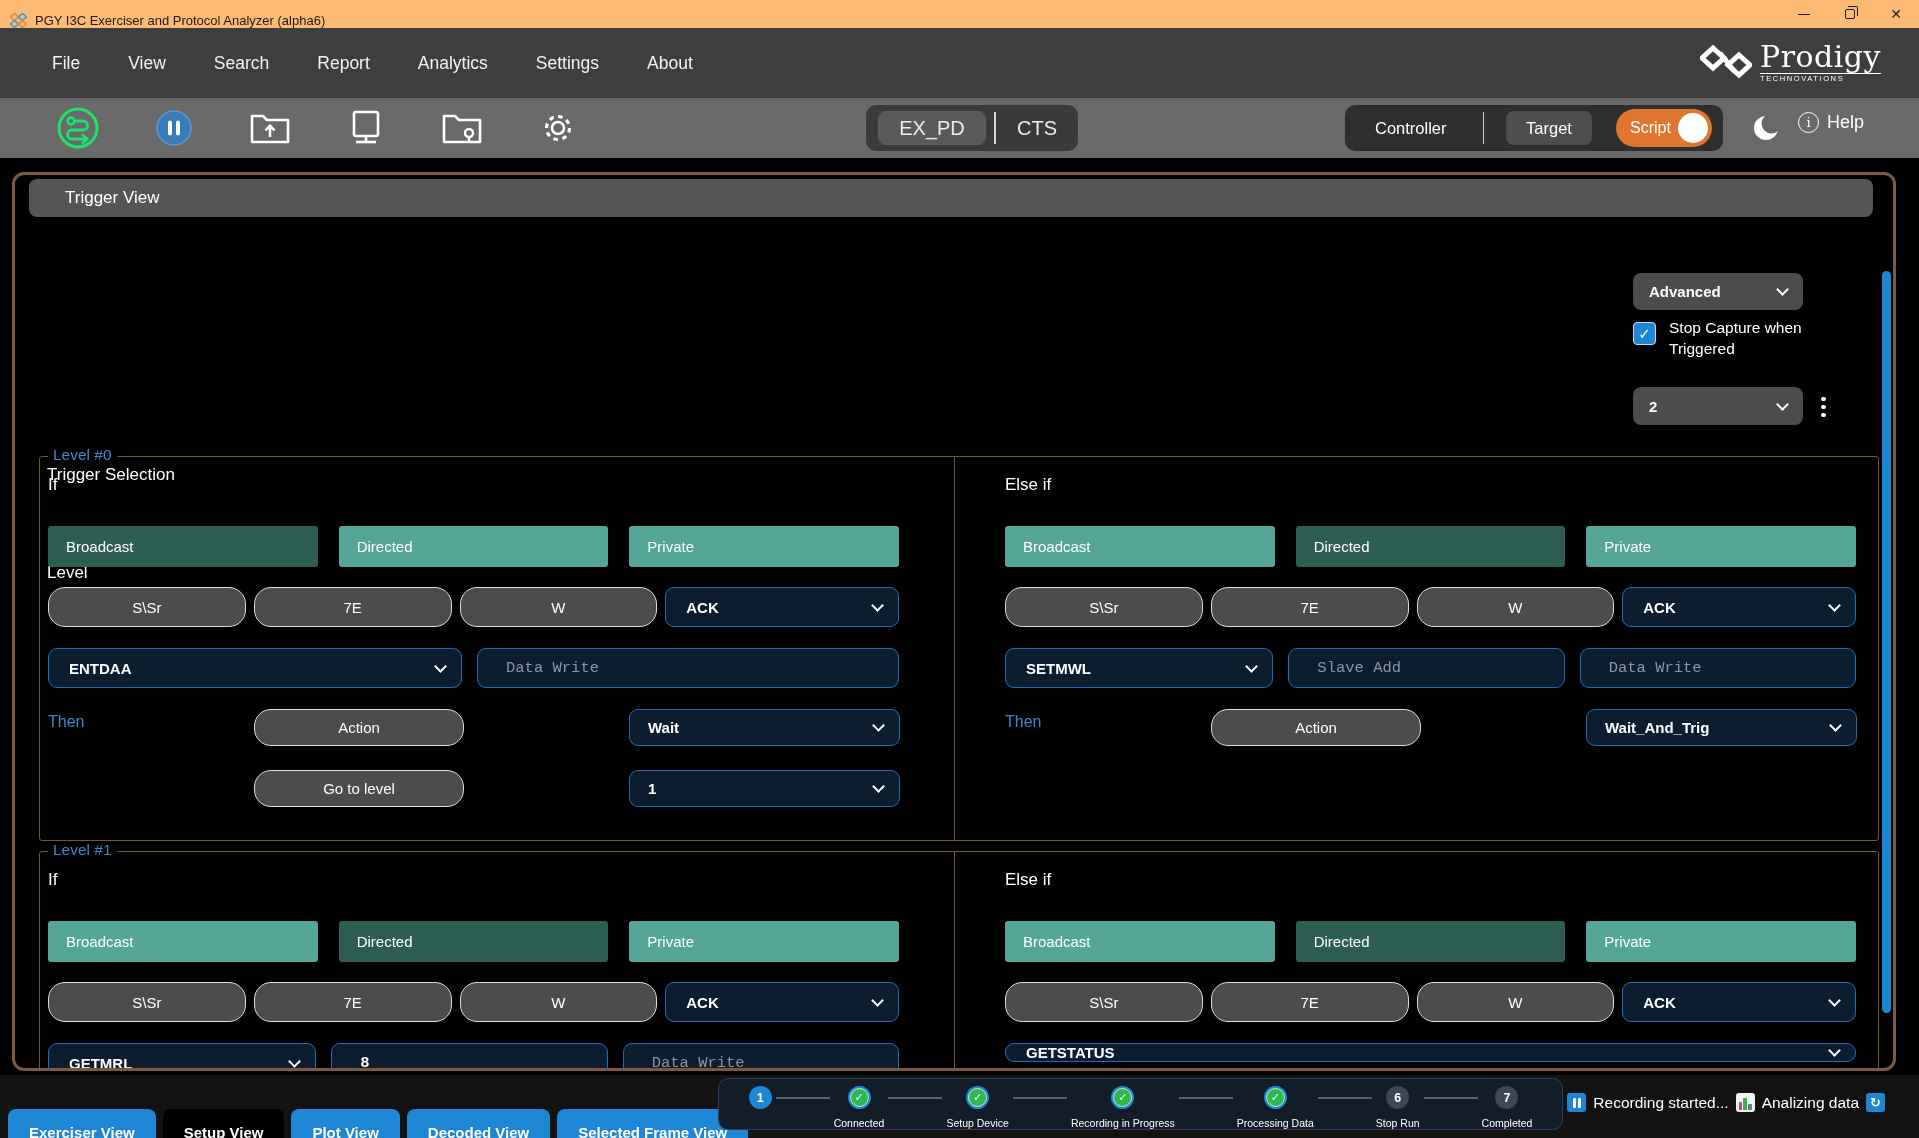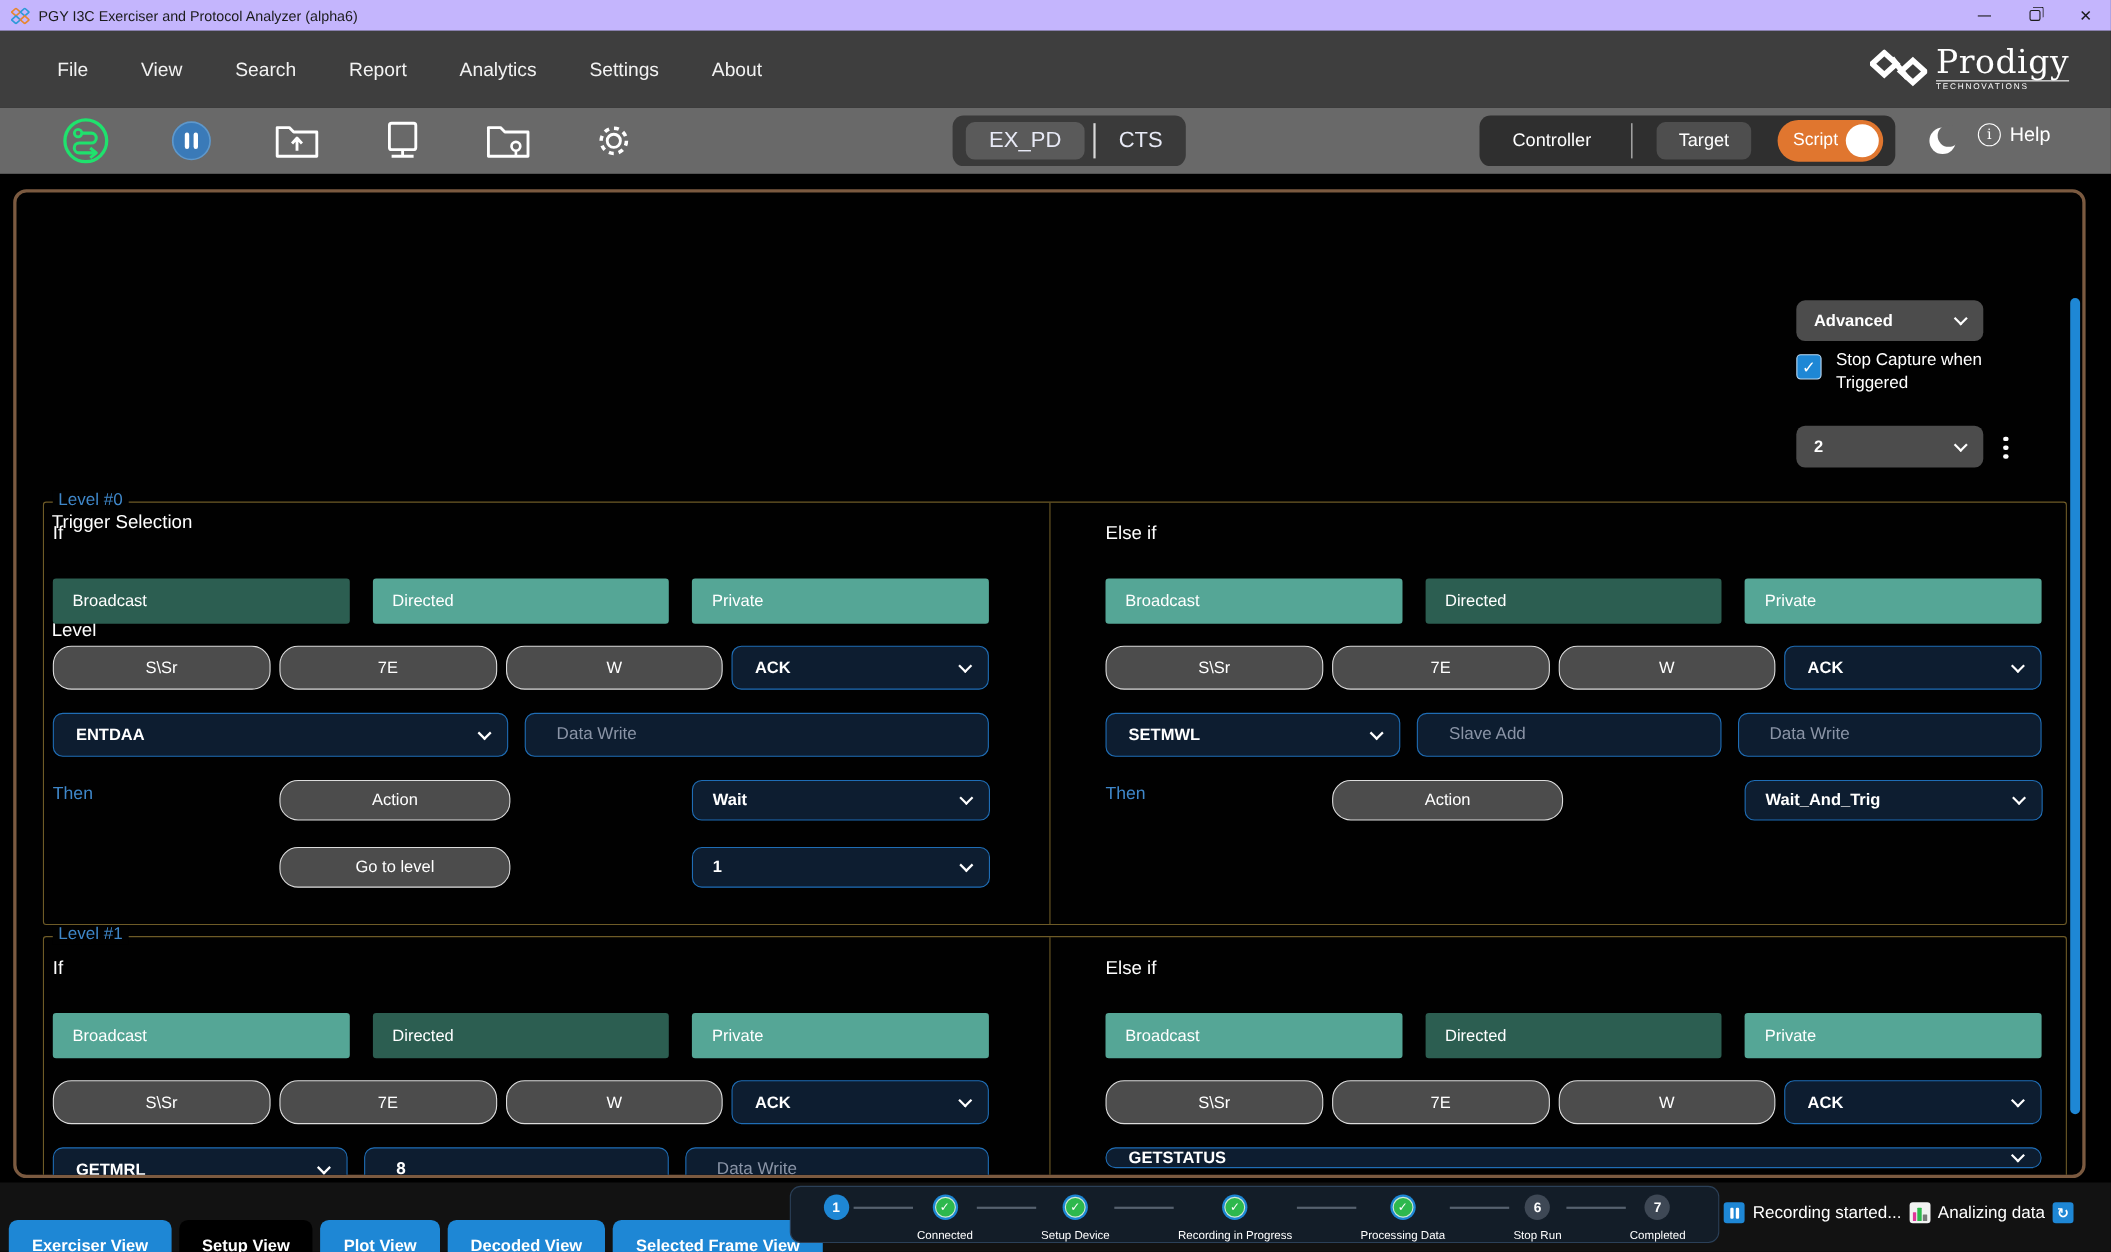--- a/index.html
+++ b/index.html
@@ -1,21 +1,21 @@
 <!DOCTYPE html>
 <html><head>
 <meta charset="utf-8">
 <style>
   * { margin:0; padding:0; box-sizing:border-box; }
   html,body { width:1919px; height:1138px; overflow:hidden; background:#000;
     font-family:"Liberation Sans","DejaVu Sans",sans-serif; }
 
   
-  .titlebar{position:absolute;left:0;top:0;width:1919px;height:28px;background:#c4b5fd;
-    display:flex;align-items:center;color:#1b1b1b;font-size:13px;}
+  .titlebar{position:absolute;left:0;top:0;width:1919px;height:28px;background:#fdba74;
+    display:flex;align-items:flex-end;color:#1b1b1b;font-size:13px;}
   .titlebar .appicon{margin:0 8px 0 10px;display:flex;}
   .wincontrols{position:absolute;right:0;top:0;height:28px;display:flex;align-items:center;}
   .winbtn{width:46px;height:28px;display:flex;align-items:center;justify-content:center;color:#1b1b1b;}
   .minbar{width:12px;height:0;border-top:1.4px solid #1b1b1b;}
   .restore{width:10px;height:10px;border:1.3px solid #1b1b1b;border-radius:2px;position:relative;}
   .restore:before{content:"";position:absolute;left:2px;top:-4px;width:9px;height:9px;border:1.3px solid #1b1b1b;border-left:none;border-bottom:none;border-radius:0 2px 0 0;}
   .closex{font-size:14px;}
 
   
   .menubar{position:absolute;left:0;top:28px;width:1919px;height:70px;background:#3e3e3e;
@@ -77,21 +77,21 @@
   .col.left{left:8px;} .col.right{left:965px;}
   .condlbl{position:absolute;left:0;top:18px;color:#fff;font-size:17px;}
   .rowf{position:absolute;left:0;width:851px;display:flex;gap:21px;}
   .framebtn{flex:1;height:41px;border-radius:3px;display:flex;align-items:center;color:#fff;font-size:15px;padding-left:18px;}
   .chiprow{gap:8px;}
   .chip{flex:1;height:40px;background:#4c4c4c;border:1.5px solid #dcdcdc;border-radius:17px;
     display:flex;align-items:center;justify-content:center;color:#fff;font-size:15px;}
   .navysel{flex:1;height:40px;background:#0d1d30;border:1.5px solid #1f6db5;border-radius:9px;
     display:flex;align-items:center;justify-content:space-between;color:#fff;font-size:15px;font-weight:600;padding:0 16px 0 20px;}
   .navyinput{flex:1;height:40px;background:#0d1d30;border:1.5px solid #1f6db5;border-radius:9px;
-    display:flex;align-items:center;color:#fff;font-size:15.5px;font-weight:600;padding:0 16px 0 28px;}
+    display:flex;align-items:center;color:#fff;font-size:15.5px;font-weight:600;padding:0 16px 0 28px;font-family:Liberation Mono, monospace;}
   .navyinput .ph{color:#8a94a6;font-weight:400;}
   .fieldrow{gap:15px;}
   .thenrow{position:absolute;left:0;width:851px;height:38px;}
   .thenlbl{position:absolute;left:0;top:4px;color:#3f87c9;font-size:16px;}
   .actionbtn{position:absolute;left:206px;top:0;width:210px;height:37px;background:#4c4c4c;border:1.5px solid #dcdcdc;
     border-radius:17px;display:flex;align-items:center;justify-content:center;color:#fff;font-size:15px;}
   .thensel{position:absolute;left:581px;top:0;width:271px;height:37px;background:#0d1d30;border:1.5px solid #1f6db5;
     border-radius:9px;display:flex;align-items:center;justify-content:space-between;color:#fff;
     font-size:15px;font-weight:600;padding:0 16px 0 18px;}
 
@@ -233,20 +233,23 @@
       <circle cx="19.5" cy="9.5" r="10" fill="#696969"></circle>
     </svg>
   </span>
   <span class="helpwrap">
     <span class="infoicon">i</span>
     <span>Help</span>
   </span>
 </div>
 
 <div class="mainpanel">
+  <div class="tv-header">
+    <span>Trigger View</span>
+  </div>
 
   <span class="lbl" style="left:32px;top:290px;">Trigger Selection</span>
 
   <div class="dd" style="left:1618px;top:98px;width:170px;height:37px;">
     <span>Advanced</span>
       <span class="chev"></span>
   </div>
 
   <div class="checkbox" style="left:1618px;top:147px;">✓</div>
   <div class="cklabel" style="left:1654px;top:142px;">

